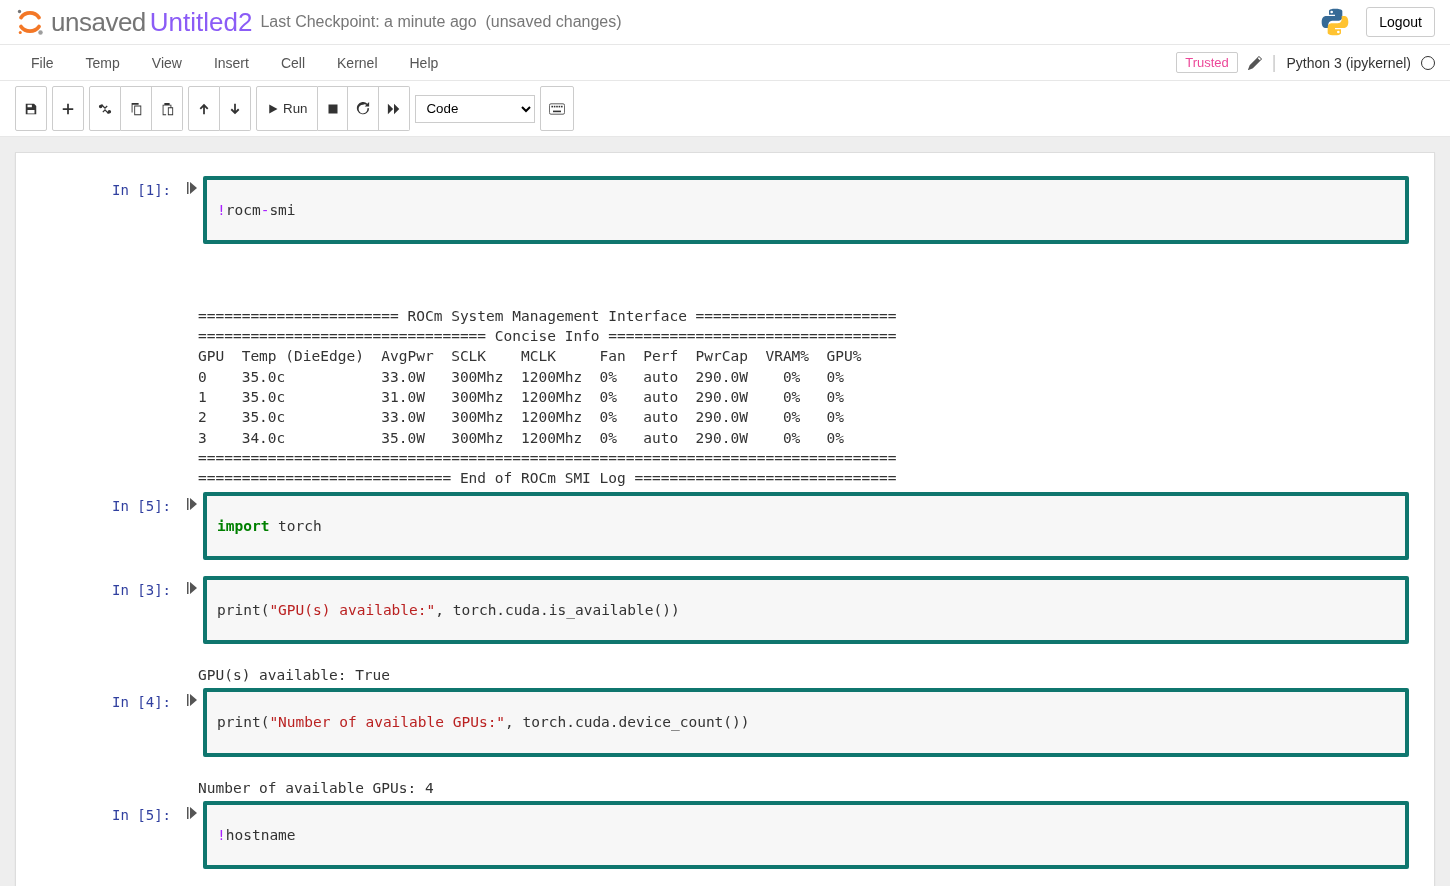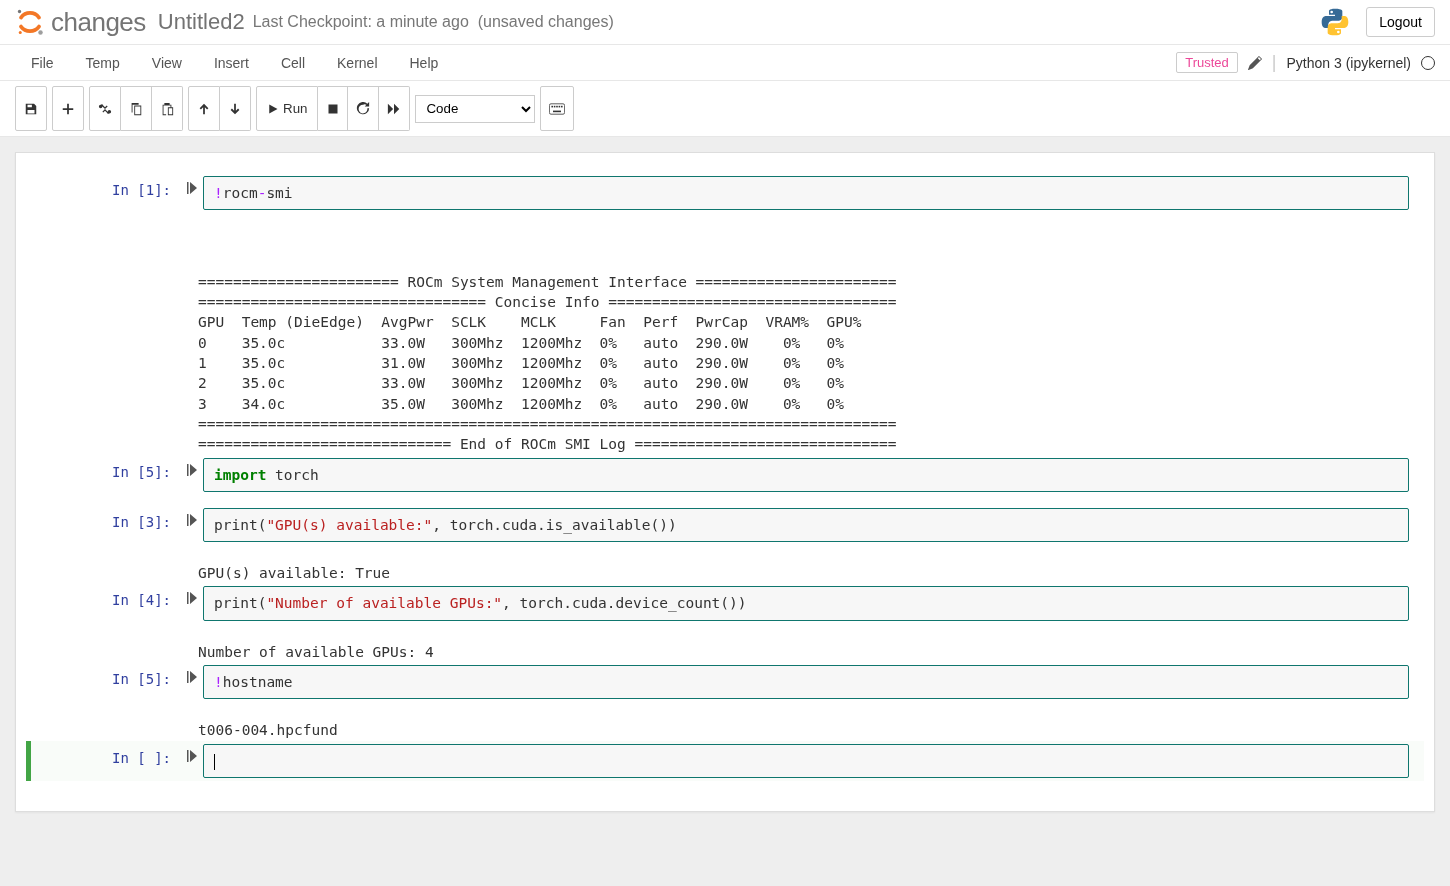--- a/index.html
+++ b/index.html
@@ -1,20 +1,20 @@
 <!DOCTYPE html>
 <html><head>
 <meta charset="utf-8">
 <style>
 * { margin: 0; padding: 0; box-sizing: border-box; }
 body { font-family: "Helvetica Neue", Helvetica, Arial, sans-serif; background: #fff; color: #333; font-size: 14px; }
 .header { display: flex; align-items: center; padding: 6px 15px; border-bottom: 1px solid #e7e7e7; }
 .logo-wrap { display: flex; align-items: center; gap: 6px; }
 .logo-word { font-size: 26px; color: #757575; font-weight: 400; letter-spacing: -0.5px; }
-.title { font-size: 22px; color: #737373; margin-left: 12px; font-weight: 400; }
+.title { font-size: 26px; color: #8b5cf6; margin-left: 4px; font-weight: 400; }
 .checkpoint { font-size: 16px; color: #777; margin-left: 8px; }
 .header-right { margin-left: auto; display: flex; align-items: center; gap: 15px; }
 .logout-btn { border: 1px solid #ccc; background: #fff; padding: 6px 12px; font-size: 14px; cursor: pointer; border-radius: 3px; }
 .menubar { display: flex; align-items: center; padding: 0 15px; border-bottom: 1px solid #e7e7e7; height: 36px; }
 .menu-item { padding: 8px 16px; color: #555; cursor: pointer; }
 .menubar-right { margin-left: auto; display: flex; align-items: center; gap: 10px; }
 .trusted-box { border: 1px solid #ccc; padding: 2px 8px; font-size: 13px; color: #ec4899; border-radius: 2px; }
 .pencil-icon { cursor: pointer; color: #555; }
 .sep-pipe { color: #ccc; font-size: 18px; }
 .kernel-name { color: #333; }
@@ -27,42 +27,42 @@
 .tb-group .tb-btn:last-child { border-top-right-radius: 2px; border-bottom-right-radius: 2px; }
 .run-btn { gap: 4px; padding: 4px 10px; }
 .celltype-select { border: 1px solid #ccc; height: 28px; padding: 2px 6px; min-width: 120px; background: #fff; }
 .notebook-wrap { background: #eee; padding: 15px; min-height: calc(100vh - 130px); }
 .notebook { background: #fff; border: 1px solid #ddd; padding: 20px 10px; box-shadow: 0 1px 2px rgba(0,0,0,0.05); }
 .cell { display: flex; margin-bottom: 10px; padding: 3px 0; border-left: 5px solid transparent; }
 .cell.selected { border-left: 5px solid #42a545; background: rgba(66,165,69,0.03); }
 .prompt-col { width: 150px; text-align: right; padding: 6px 10px 0 0; font-family: monospace; color: #303f9f; font-size: 14px; flex-shrink: 0; }
 .run-col { width: 22px; flex-shrink: 0; display: flex; align-items: flex-start; justify-content: center; padding-top: 6px; cursor: pointer; color: #555; }
 .body-col { flex: 1; min-width: 0; padding-right: 15px; }
-.input-area { border: 1px solid #0f766e; background: #f7f7f7; padding: 6px 10px; font-family: monospace; font-size: 14.5px; white-space: pre; border-radius: 2px; line-height: 1.4; overflow-x: auto; }
+.input-area { border: 4px solid #0f766e; background: #f7f7f7; padding: 20px 10px; font-family: monospace; font-size: 14.5px; white-space: pre; border-radius: 2px; line-height: 1.4; overflow-x: auto; }
 .output-area { font-family: monospace; font-size: 14.5px; white-space: pre; padding: 8px 0 0 0; line-height: 1.4; }
 .output-row { display: flex; margin-top: 4px; }
 .sp-kw { color: #008000; font-weight: bold; }
 .sp-str { color: #ba2121; }
 .sp-op { color: #aa22ff; }
 .cursor-line { display:inline-block; width:1px; height:16px; background:#000; vertical-align:middle; }
 svg { display: block; }
 </style>
 </head>
 <body>
 
 <div class="header">
   <div class="logo-wrap">
     <svg width="30" height="30" viewBox="0 0 40 40">
       <circle cx="6" cy="6" r="2.2" fill="#767677"></circle>
       <circle cx="34" cy="34" r="3" fill="#9e9e9e"></circle>
       <circle cx="7" cy="34" r="2" fill="#f37726"></circle>
       <path d="M8 14 A15 15 0 0 1 32 14" stroke="#f37726" stroke-width="5" fill="none" stroke-linecap="round"></path>
       <path d="M8 26 A15 15 0 0 0 32 26" stroke="#f37726" stroke-width="5" fill="none" stroke-linecap="round"></path>
     </svg>
-    <span class="logo-word">changes</span>
+    <span class="logo-word">unsaved</span>
   </div>
   <span class="title">Untitled2</span>
   <span class="checkpoint">
     <span>Last Checkpoint:</span>
     <span>a minute ago</span>&nbsp;&nbsp;<span>(unsaved changes)</span>
   </span>
   <div class="header-right">
     <svg width="32" height="32" viewBox="0 0 48 48">
       <path fill="#366a96" d="M24 4c-10 0-9 4-9 4v5h9v2H11s-7-1-7 9 6 9 6 9h4v-5s0-6 6-6h9s6 0 6-6V8s1-4-11-4zm-5 3a2 2 0 1 1 0 4 2 2 0 0 1 0-4z"></path>
       <path fill="#ffc331" d="M24 44c10 0 9-4 9-4v-5h-9v-2h13s7 1 7-9-6-9-6-9h-4v5s0 6-6 6h-9s-6 0-6 6v8s-1 4 11 4zm5-3a2 2 0 1 1 0-4 2 2 0 0 1 0 4z"></path>

